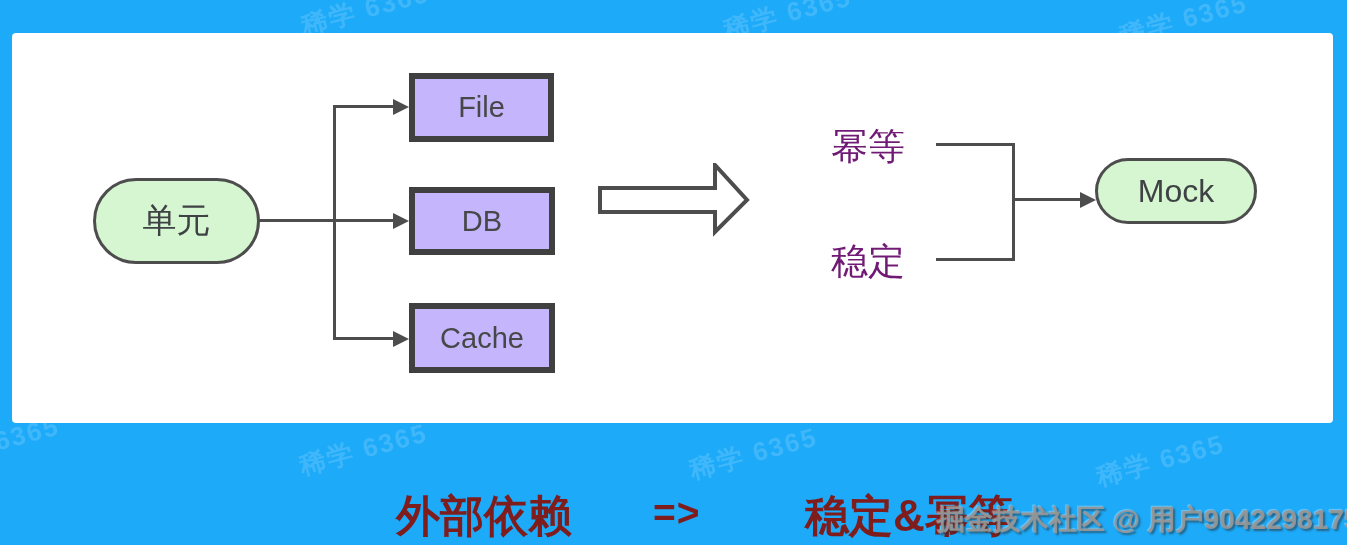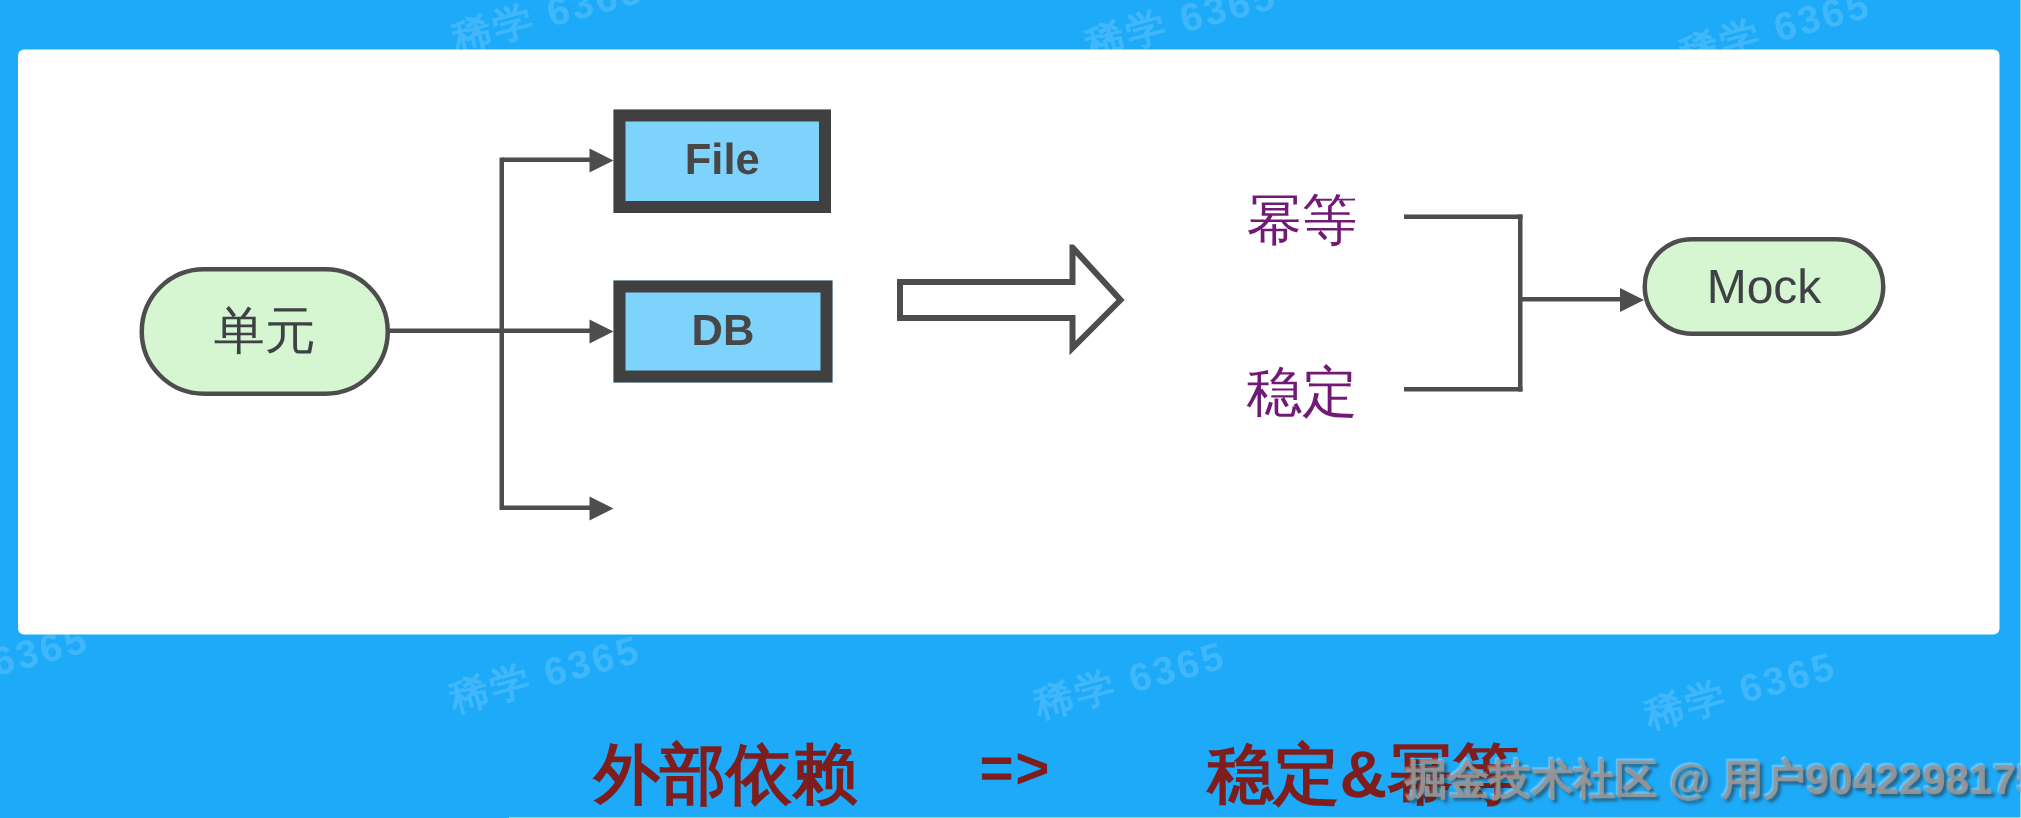--- a/index.html
+++ b/index.html
@@ -39,26 +39,25 @@
     background: #d6f6d1;
     border: 3px solid #4d4d4d;
     color: #3f4245;
     display: flex; align-items: center; justify-content: center;
   }
   .pill.unit { left: 81px; top: 145px; width: 167px; height: 86px; border-radius: 43px; font-size: 34px; }
   .pill.mock { left: 1083px; top: 125px; width: 162px; height: 66px; border-radius: 41px; font-size: 32px; }
 
   .box {
     position: absolute;
-    background: #7dd3fc;
-    border: 8px solid #404040;
+    background: #c4b5fd;
+    border: 6px solid #404040;
     color: #474747;
     display: flex; align-items: center; justify-content: center;
     font-size: 29px;
-    font-weight: bold;
   }
   .box.file  { left: 397px; top: 40px;  width: 145px; height: 69px; }
   .box.db    { left: 397px; top: 154px; width: 146px; height: 68px; }
   .box.cache { left: 397px; top: 270px; width: 146px; height: 70px; }
 
   
   .line { position: absolute; background: #4d4d4d; }
   .l-main   { left: 247px; top: 186px; width: 136px; height: 3px; }
   .l-branch { left: 321px; top: 72px;  width: 3px;  height: 235px; }
   .l-top    { left: 323px; top: 72px;  width: 62px; height: 3px; }
@@ -140,20 +139,23 @@
   <div class="ah file"></div>
   <div class="ah db"></div>
   <div class="ah cache"></div>
 
   <div class="box file">
     <span>File</span>
   </div>
   <div class="box db">
     <span>DB</span>
   </div>
+  <div class="box cache">
+    <span>Cache</span>
+  </div>
 
   <svg class="big-arrow" width="155" height="74" viewBox="0 0 155 74">
     <polygon points="3,25 118,25 118,2 150,37 118,69 118,49 3,49" fill="#ffffff" stroke="#4d4d4d" stroke-width="4" stroke-linejoin="miter"></polygon>
   </svg>
 
   <span class="prop-label idem">幂等</span>
   <span class="prop-label stable">稳定</span>
 
   <div class="line l-prop-a"></div>
   <div class="line l-prop-b"></div>

